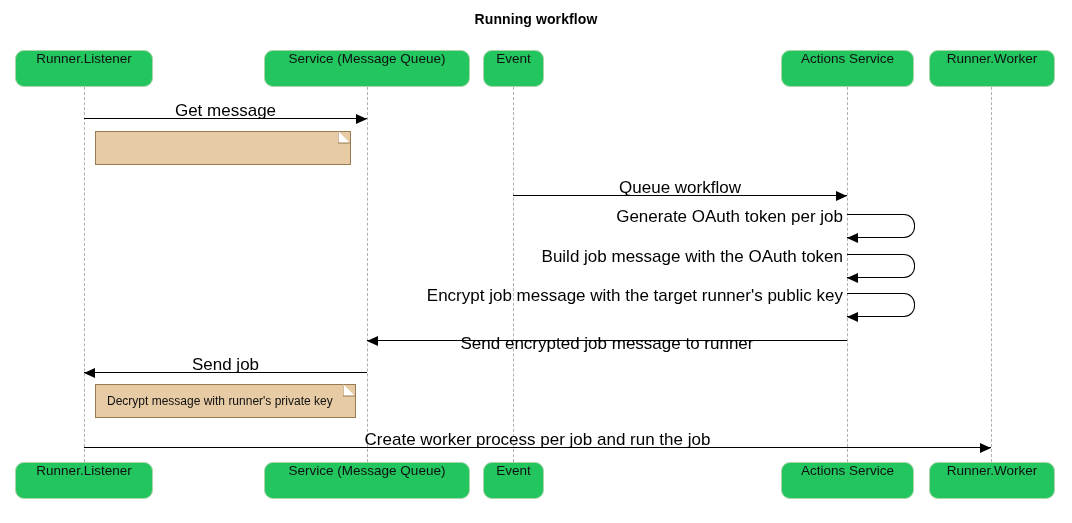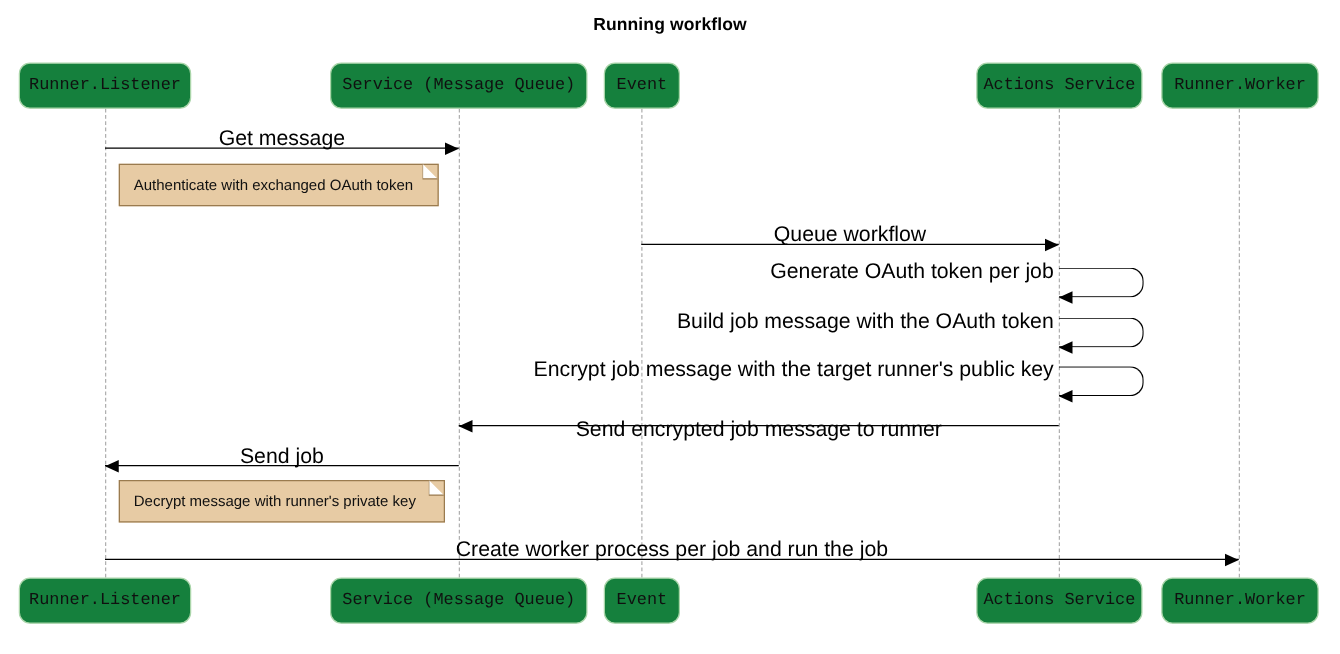--- a/index.html
+++ b/index.html
@@ -19,29 +19,28 @@
 
   
   .lifeline{
     position:absolute;width:0;
     border-left:1px dashed #b0b0b0;
   }
 
   
   .participant{
     position:absolute;
-    background:#15803d;
+    background:#22c55e;
     border:1px solid #a9d5a9;
     border-radius:9px;
     height:37px;
-    display:flex;align-items:center;justify-content:center;
+    display:flex;align-items:flex-start;justify-content:center;
     font-size:13.5px;color:#101010;
     white-space:nowrap;
     box-sizing:border-box;
-    font-family:Liberation Mono, monospace;
   }
 
   
   .msg{position:absolute;height:1px;background:#000;}
   .msg-label{
     position:absolute;
     font-size:17px;color:#000;
     white-space:nowrap;
     text-align:center;
   }
@@ -152,21 +151,20 @@
       </div>
       <div style="position: absolute; left: 0px; top: 0px; width: 100%; height: 0px;">
         <div class="msg" style="left: 84px; top: 447px; width: 907px;"></div>
         <div class="arrowhead arrow-right" style="left: 980px; top: 442.5px;"></div>
         <div class="msg-label" style="left: 84px; width: 907px; top: 430px;">Create worker process per job and run the job</div>
       </div>
     </div>
 
   <div id="notes">
       <div class="note" style="left: 95px; top: 131px; width: 256px; height: 34px;">
-        <span>Authenticate with exchanged OAuth token</span>
         <svg width="12" height="12" class="note-corner-line">
           <polygon points="0,0 12,12 0,12" fill="#ffffff"></polygon>
           <polyline points="0,0 0,12 12,12" fill="none" stroke="#9a7b4f" stroke-width="1"></polyline>
         </svg>
       </div>
       <div class="note" style="left: 95px; top: 384px; width: 261px; height: 34px;">
         <span>Decrypt message with runner's private key</span>
         <svg width="12" height="12" class="note-corner-line">
           <polygon points="0,0 12,12 0,12" fill="#ffffff"></polygon>
           <polyline points="0,0 0,12 12,12" fill="none" stroke="#9a7b4f" stroke-width="1"></polyline>

